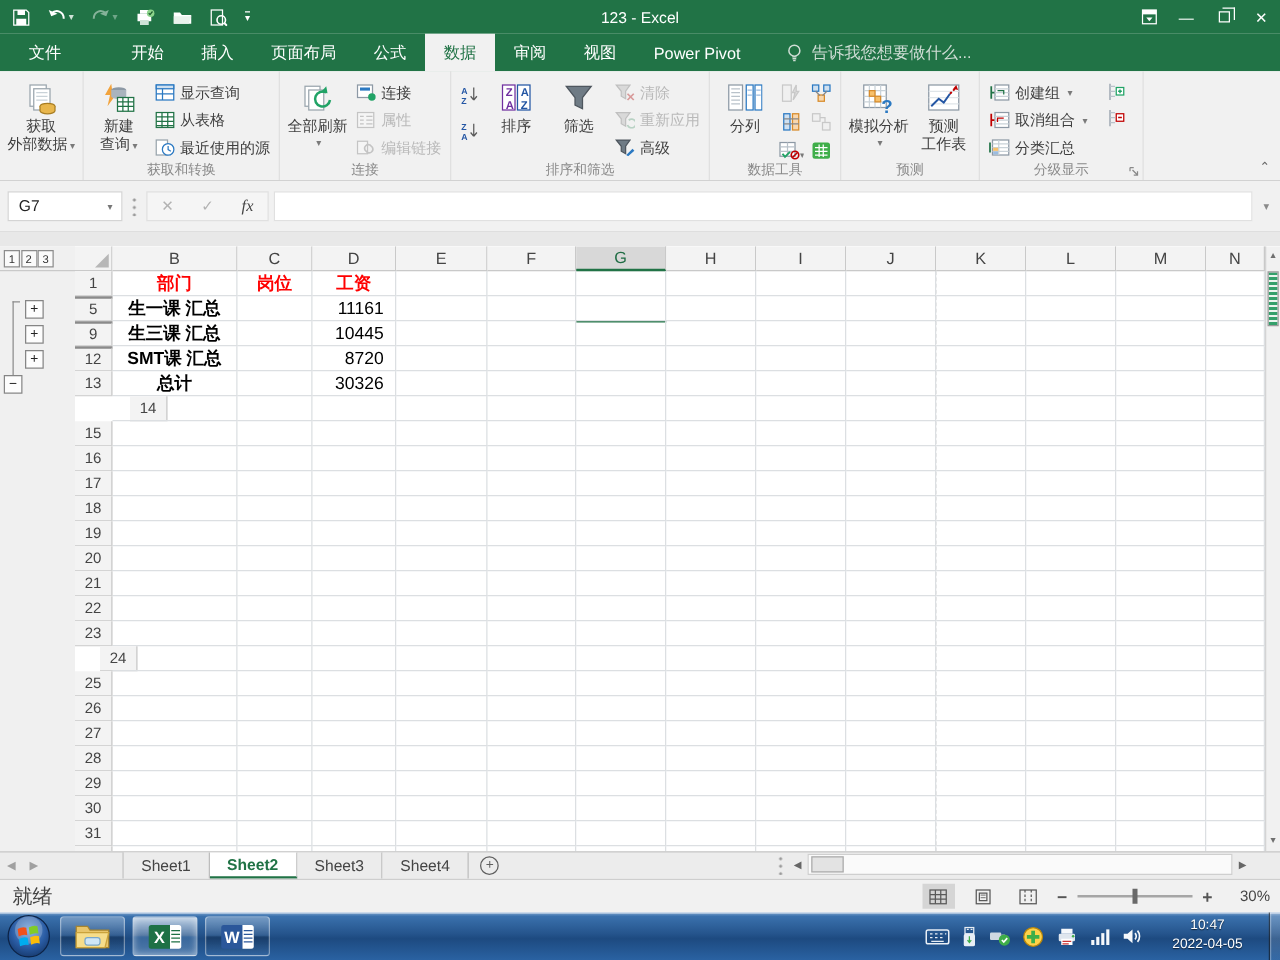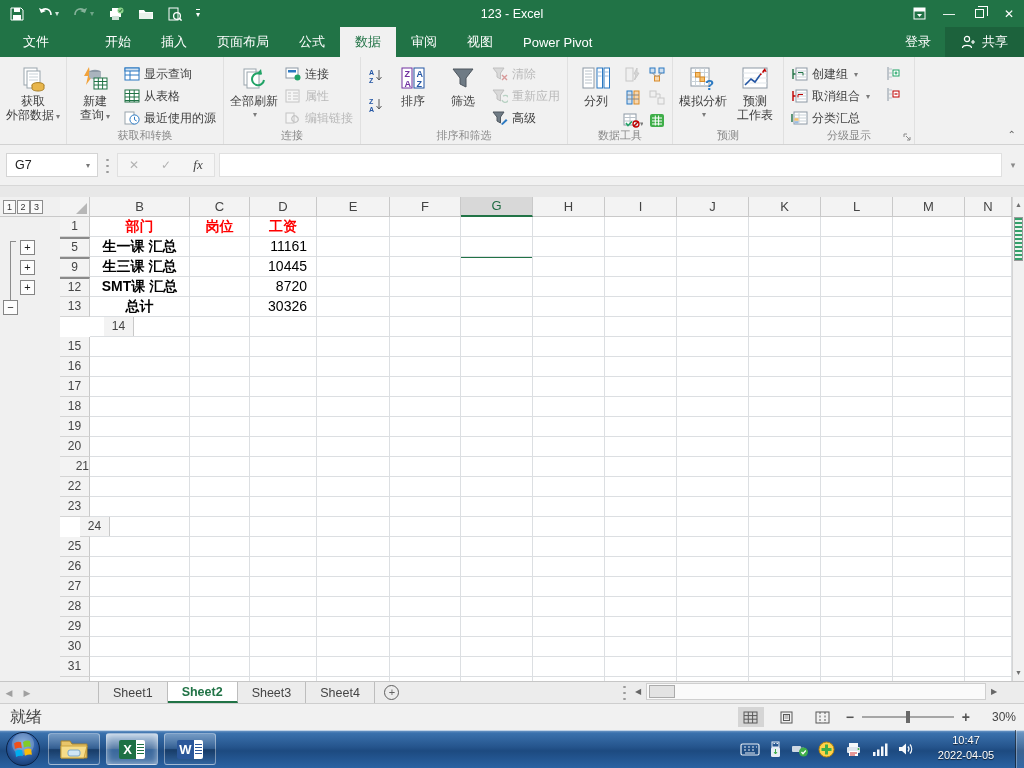--- a/index.html
+++ b/index.html
@@ -199,30 +199,26 @@
       <div class="rtab">文件</div>
       <div class="rtab">开始</div>
       <div class="rtab">插入</div>
       <div class="rtab">页面布局</div>
       <div class="rtab">公式</div>
       <div class="rtab active">数据</div>
       <div class="rtab">审阅</div>
       <div class="rtab">视图</div>
       <div class="rtab">Power Pivot</div>
     </div>
-  <div id="signin-area">
-    <span id="signin">登录</span>
-    <span id="share">
-      <svg width="15" height="14" viewBox="0 0 15 14">
-          <circle cx="6" cy="4" r="2.6" fill="none" stroke="#fff" stroke-width="1.2"></circle>
-          <path d="M1.5 13 C1.5 9.5 10.5 9.5 10.5 13" fill="none" stroke="#fff" stroke-width="1.2"></path>
-          <path d="M12 5 v4 M10 7 h4" stroke="#fff" stroke-width="1.2"></path>
-        </svg>
-      <span>共享</span>
-    </span>
+  <div id="tellme">
+    <svg width="13" height="15" viewBox="0 0 13 15">
+        <circle cx="6.5" cy="5.5" r="4.4" fill="none" stroke="#cfddd5" stroke-width="1.2"></circle>
+        <path d="M4.8 10.5 h3.4 M5 12 h3 M5.5 13.5 h2" stroke="#cfddd5" stroke-width="1.1" fill="none"></path>
+      </svg>
+    <span>告诉我您想要做什么...</span>
   </div>
 </div>
 
 <div id="ribbon">
 
   <div class="rgroup">
     <div class="big">
       <div class="bicon">
         <svg width="26" height="26" viewBox="0 0 26 26">
             <rect x="4" y="2" width="13" height="17" fill="#fff" stroke="#9aa5ad"></rect>
@@ -741,21 +737,21 @@
     <div class="cell" style="left: 317px; top: 240px; width: 73px;"></div>
     <div class="cell" style="left: 390px; top: 240px; width: 71px;"></div>
     <div class="cell" style="left: 461px; top: 240px; width: 72px;"></div>
     <div class="cell" style="left: 533px; top: 240px; width: 72px;"></div>
     <div class="cell" style="left: 605px; top: 240px; width: 72px;"></div>
     <div class="cell" style="left: 677px; top: 240px; width: 72px;"></div>
     <div class="cell" style="left: 749px; top: 240px; width: 72px;"></div>
     <div class="cell" style="left: 821px; top: 240px; width: 72px;"></div>
     <div class="cell" style="left: 893px; top: 240px; width: 72px;"></div>
     <div class="cell" style="left: 965px; top: 240px; width: 47px;"></div>
-    <div class="rh" style="top: 260px; text-align: right;">21</div>
+    <div class="rh" style="top: 260px;">21</div>
     <div class="cell bcol" style="left: 90px; top: 260px; width: 100px;"></div>
     <div class="cell" style="left: 190px; top: 260px; width: 60px;"></div>
     <div class="cell num" style="left: 250px; top: 260px; width: 67px;"></div>
     <div class="cell" style="left: 317px; top: 260px; width: 73px;"></div>
     <div class="cell" style="left: 390px; top: 260px; width: 71px;"></div>
     <div class="cell" style="left: 461px; top: 260px; width: 72px;"></div>
     <div class="cell" style="left: 533px; top: 260px; width: 72px;"></div>
     <div class="cell" style="left: 605px; top: 260px; width: 72px;"></div>
     <div class="cell" style="left: 677px; top: 260px; width: 72px;"></div>
     <div class="cell" style="left: 749px; top: 260px; width: 72px;"></div>

